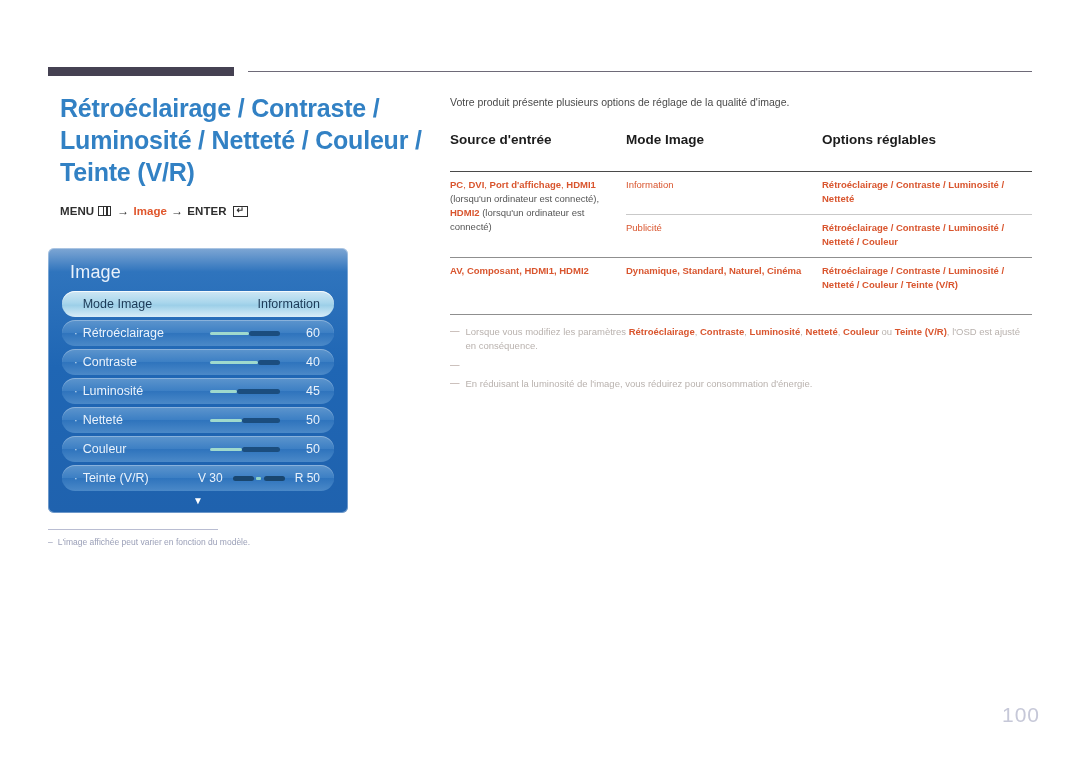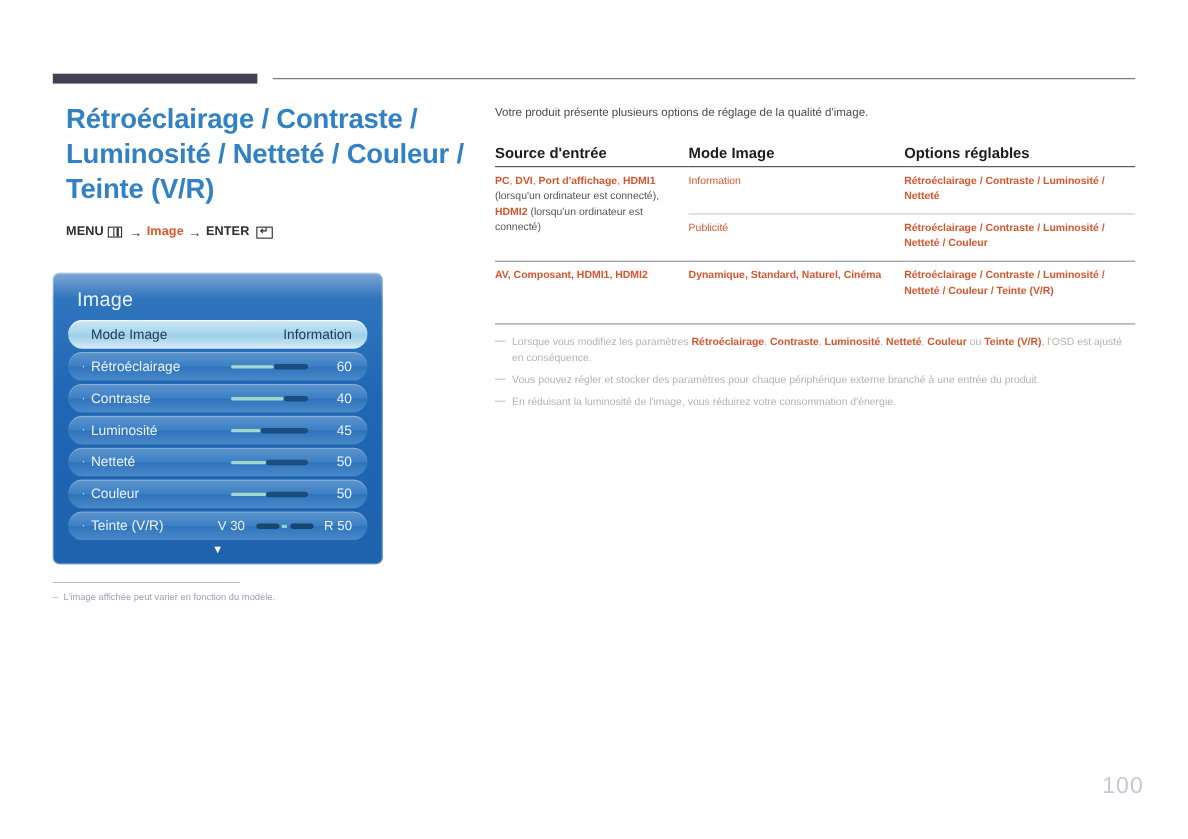--- a/index.html
+++ b/index.html
@@ -247,21 +247,21 @@
   table.opt {
     width: 100%;
     border-collapse: collapse;
     table-layout: fixed;
   }
   table.opt th {
     text-align: left;
     font-size: 13.5px;
     font-weight: bold;
     color: #1c1c1c;
-    padding: 0 0 4px 0;
+    padding: 0 0 24px 0;
     vertical-align: bottom;
   }
   table.opt thead tr { border-bottom: 1.6px solid #4a4a4a; }
   table.opt td {
     font-size: 9.5px;
     line-height: 14px;
     color: #d9552e;
     padding: 6px 8px 8px 0;
     vertical-align: top;
   }
@@ -441,22 +441,21 @@
     </tbody>
   </table>
 
   <div class="notes" id="notes-list">
       <div class="note">
         <span class="dash">―</span>
         <span class="txt"><span>Lorsque vous modifiez les paramètres </span><span class="hl">Rétroéclairage</span><span>, </span><span class="hl">Contraste</span><span>, </span><span class="hl">Luminosité</span><span>, </span><span class="hl">Netteté</span><span>, </span><span class="hl">Couleur</span><span> ou </span><span class="hl">Teinte (V/R)</span><span>, l'OSD est ajusté en conséquence.</span></span>
       </div>
       <div class="note">
         <span class="dash">―</span>
-        <span class="txt"><span>Vous pouvez régler et stocker des paramètres pour chaque périphérique externe branché à une entrée du produit.</span></span>
       </div>
       <div class="note">
         <span class="dash">―</span>
-        <span class="txt"><span>En réduisant la luminosité de l'image, vous réduirez votre consommation d'énergie.</span></span>
+        <span class="txt"><span>En réduisant la luminosité de l'image, vous réduirez pour consommation d'énergie.</span></span>
       </div>
     </div>
 </div>
 
 <div class="page-num">100</div>
 
 </body></html>

